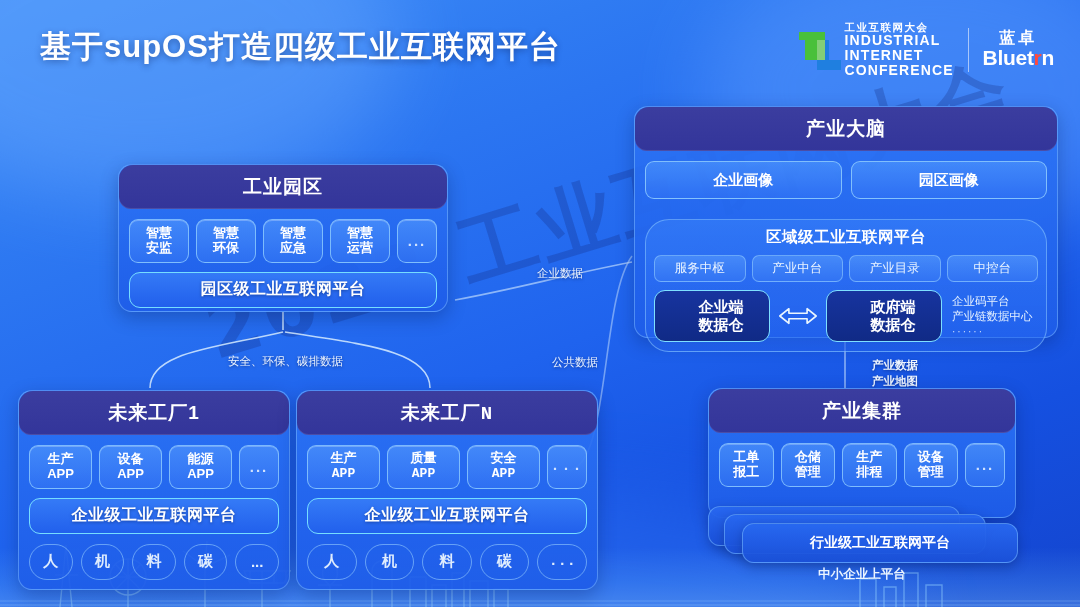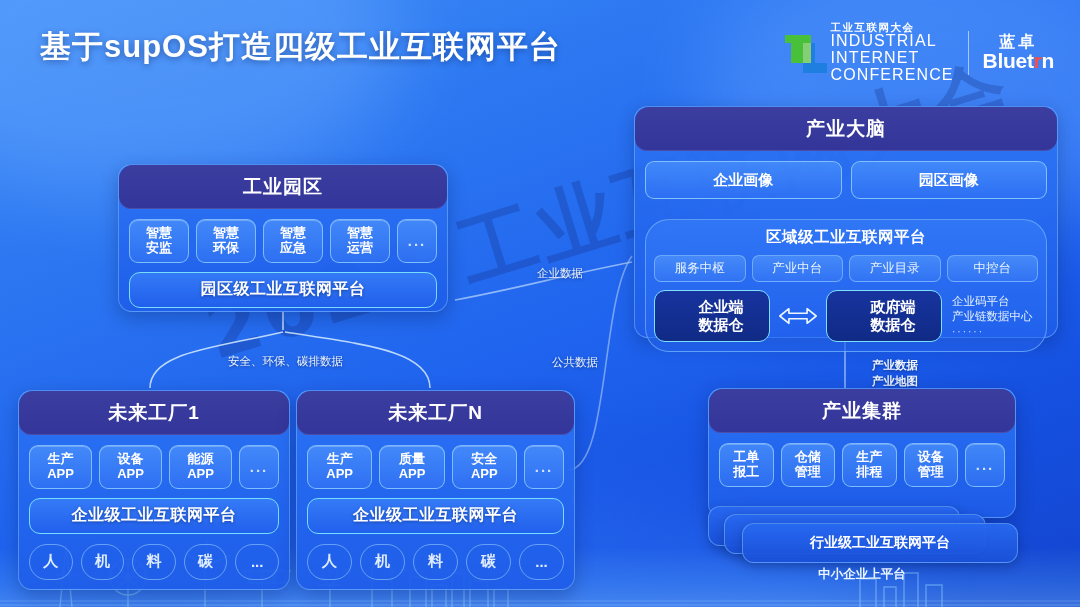--- a/index.html
+++ b/index.html
@@ -29,21 +29,21 @@
   .title{
     position:absolute;left:40px;top:26px;
     font-size:31px;font-weight:700;letter-spacing:1px;
     text-shadow:0 2px 6px rgba(10,30,90,.45);
   }
   .brandbar{position:absolute;right:26px;top:22px;display:flex;align-items:center;gap:14px;}
   .iic{display:flex;align-items:center;}
   .iic-mark{width:50px;height:48px;}
   .iic-text{line-height:1.06;}
   .iic-cn{font-size:10.5px;letter-spacing:1.5px;font-weight:700;}
-  .iic-en{font-size:16px;letter-spacing:1.1px;font-weight:400;}
+  .iic-en{font-size:14px;letter-spacing:1.1px;font-weight:700;}
   .divider{width:1px;height:44px;background:rgba(255,255,255,.55);}
   .bluetron{text-align:center;line-height:1.05;}
   .bt-cn{font-size:16px;font-weight:700;letter-spacing:3px;}
   .bt-en{font-size:21px;font-weight:700;letter-spacing:-.3px;position:relative;}
   .bt-dot{color:#ff4a3d;}
   
   .card{position:absolute;border-radius:14px;
     background:linear-gradient(180deg,rgba(44,116,245,.92) 0%,rgba(30,92,232,.92) 100%);
     box-shadow:0 6px 18px rgba(8,28,90,.30);
     border:1px solid rgba(140,200,255,.45);
@@ -73,21 +73,21 @@
   }
   .ring-row{display:flex;gap:8px;margin-top:10px;justify-content:space-between;}
   .ring{
     flex:1;height:34px;border-radius:18px;border:1px solid rgba(160,215,255,.55);
     display:flex;align-items:center;justify-content:center;
     font-size:15px;font-weight:700;color:rgba(240,248,255,.92);
   }
   
   #park{left:118px;top:164px;width:330px;height:148px;}
   #factory1{left:18px;top:390px;width:272px;height:200px;}
-  #factoryN{left:296px;top:390px;width:279px;height:200px;}
+  #factoryN{left:296px;top:390px;width:302px;height:200px;font-family:Liberation Mono, monospace;}
   #brain{left:634px;top:106px;width:424px;height:232px;}
   #cluster{left:708px;top:388px;width:308px;height:130px;}
   
   .brain-row{display:flex;gap:9px;}
   .brain-pill{
     flex:1;height:36px;border-radius:9px;border:1px solid rgba(150,210,255,.8);
     background:linear-gradient(180deg,rgba(86,158,255,.55),rgba(50,116,245,.55));
     display:flex;align-items:center;justify-content:center;font-size:15px;font-weight:700;
   }
   .region{

